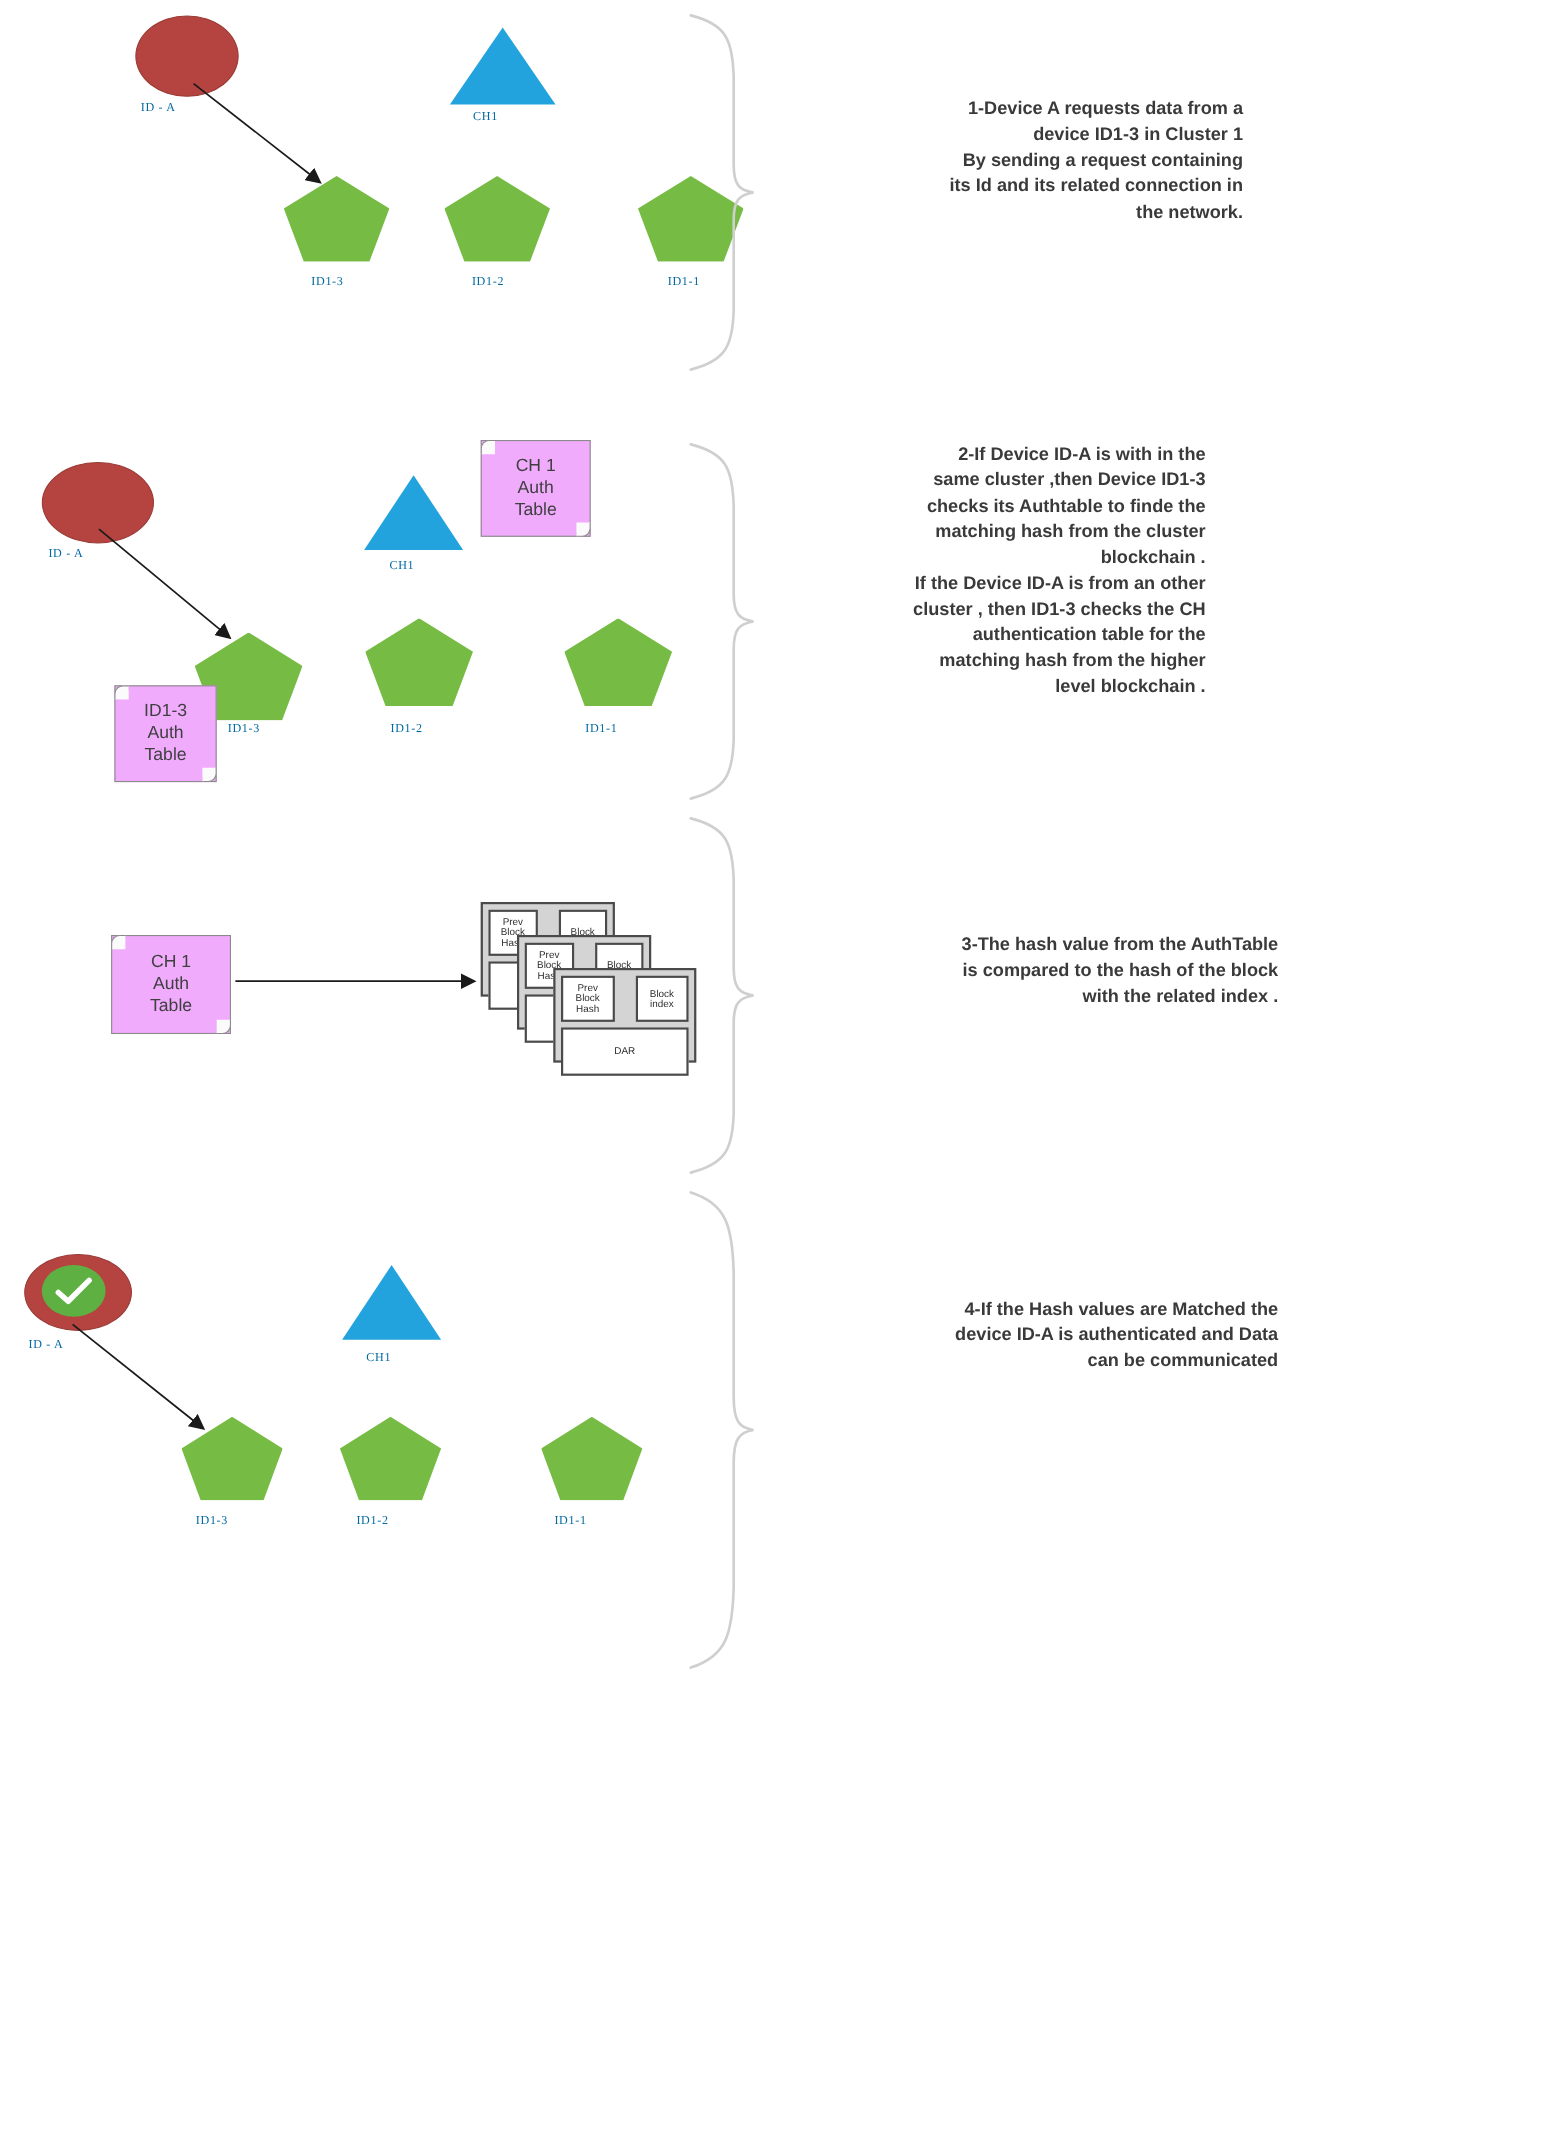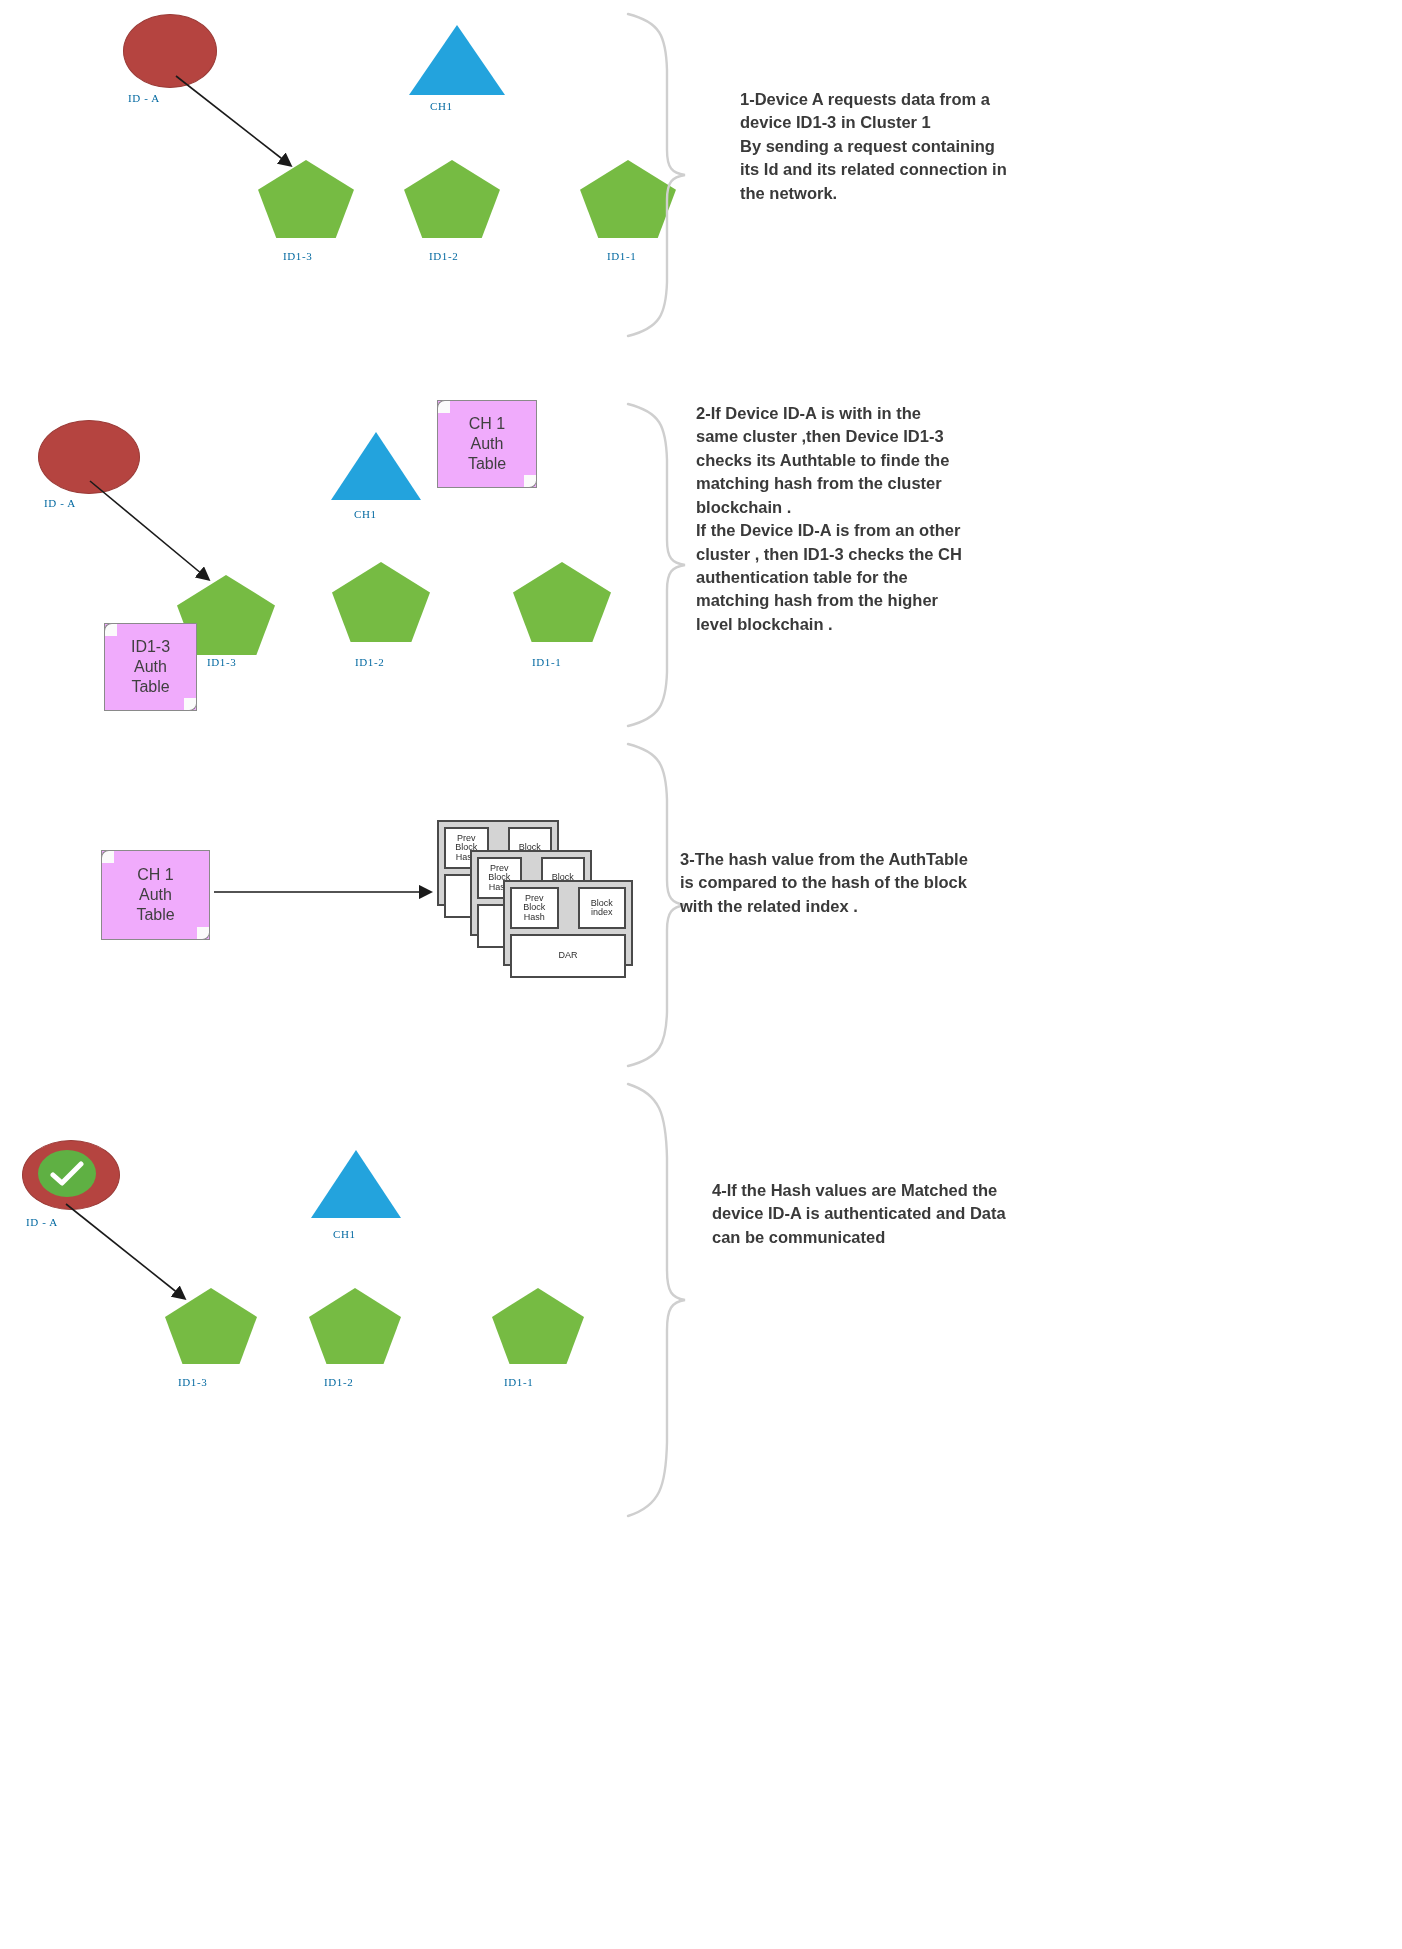--- a/index.html
+++ b/index.html
@@ -125,21 +125,21 @@
   .bc-cell.index { flex: 1 1 50%; height: 42px; }
   .bc-cell.data {
     margin-top: 5px;
     height: 44px;
     width: 100%;
   }
 
   
   .note {
     position: absolute;
-    text-align: left;
+    text-align: right;
     font-size: 16.5px;
     line-height: 1.42;
     color: #3a3a3a;
     font-family: "Liberation Sans", sans-serif;
     white-space: pre-line;
     font-weight: 600;
   }
 
   
   .brace { position: absolute; }
@@ -305,21 +305,21 @@
         <div class="bc-cell index">Block
 index</div>
       </div>
       <div class="bc-cell data">DAR</div>
     </div>
 
     <svg class="brace" style="left:622px;top:0px;" width="70" height="330" viewBox="0 0 70 330">
       <path d="M6,4 C38,12 44,26 45,60 L45,140 C45,158 50,163 63,165 C50,167 45,172 45,190 L45,272 C44,304 38,318 6,326" fill="none" stroke="#cfcfcf" stroke-width="2.4" stroke-linecap="round"></path>
     </svg>
 
-    <div class="note" style="left:680px;top:108px;width:450px;">3-The hash value from the AuthTable
+    <div class="note" style="left:712px;top:108px;width:450px;">3-The hash value from the AuthTable
 is compared to the hash of the block
 with the related index .</div>
   </div>
 
   <div class="abs" style="left:0;top:1110px;width:1402px;height:430px;">
 
     <div class="device-ellipse" style="left:22px;top:30px;width:96px;height:68px;"></div>
     <div class="check-badge" style="left:38px;top:40px;width:58px;height:47px;">
       <svg width="34" height="28" viewBox="0 0 34 28" aria-hidden="true">
         <path d="M3,15 L12,23 L31,4" fill="none" stroke="#ffffff" stroke-width="5" stroke-linecap="round" stroke-linejoin="round"></path>

